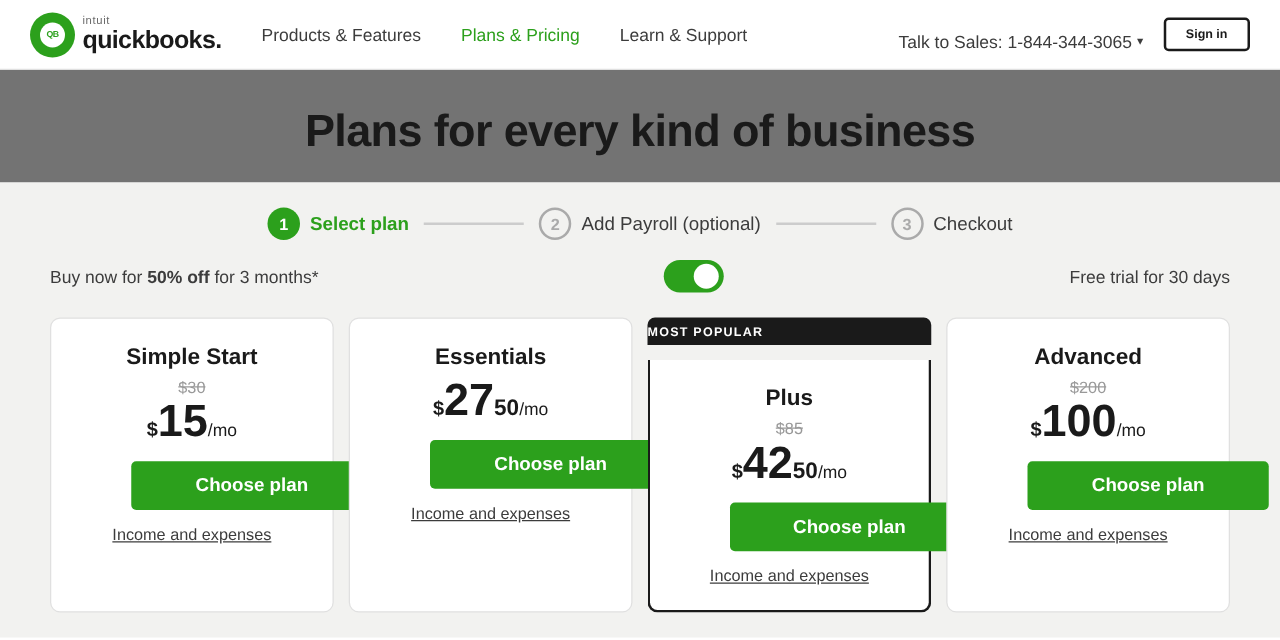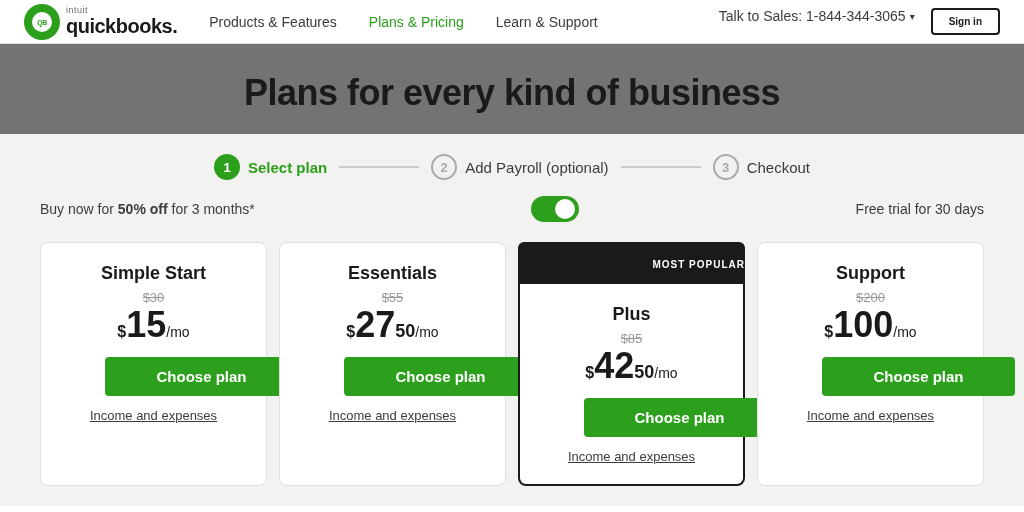--- a/index.html
+++ b/index.html
@@ -1,20 +1,20 @@
 <!DOCTYPE html>
 <html><head>
   <meta charset="utf-8">
   <style>
     * { margin: 0; padding: 0; box-sizing: border-box; }
     body { font-family: -apple-system, BlinkMacSystemFont, 'Segoe UI', Arial, sans-serif; background: #fff; width: 1024px; height: 512px; overflow: hidden; }
 
     
     .header {
-      display: flex; align-items: center; padding: 0 24px; height: 44px;
+      display: flex; align-items: center; padding: 0 24px; height: 56px;
       border-bottom: 1px solid #e0e0e0; background: #fff;
     }
     .logo-area { display: flex; align-items: center; margin-right: 32px; }
     .logo-icon {
       width: 36px; height: 36px; background: #2ca01c; border-radius: 50%;
       display: flex; align-items: center; justify-content: center; margin-right: 6px; position: relative;
     }
     .logo-icon::before {
       content: ''; display: block; width: 20px; height: 20px;
       background: #fff; border-radius: 50%;
@@ -28,21 +28,21 @@
     .logo-text { display: flex; flex-direction: column; }
     .logo-intuit { font-size: 9px; color: #6b6b6b; letter-spacing: 0.5px; }
     .logo-qb { font-size: 20px; font-weight: 800; color: #1a1a1a; letter-spacing: -0.5px; }
 
     nav { display: flex; align-items: center; gap: 32px; flex: 1; }
     .nav-item {
       font-size: 14px; color: #3c3c3c; cursor: pointer; text-decoration: none; white-space: nowrap;
     }
     .nav-item.active { color: #2ca01c; font-weight: 500; }
 
-    .header-right { display: flex; align-items: flex-start; gap: 16px; margin-left: auto; }
+    .header-right { display: flex; align-items: flex-end; gap: 16px; margin-left: auto; }
     .talk-to-sales { font-size: 14px; color: #3c3c3c; display: flex; align-items: center; gap: 4px; cursor: pointer; white-space: nowrap; }
     .chevron-down { font-size: 10px; }
     .sign-in-btn {
       font-size: 10px; font-weight: 600; color: #1a1a1a; border: 2px solid #1a1a1a;
       padding: 6px 16px; border-radius: 4px; cursor: pointer; background: #fff; white-space: nowrap;
     }
 
     
     .hero {
       text-align: center; padding: 28px 24px 20px;
@@ -94,21 +94,21 @@
     }
     .plan-card {
       background: #fff; border-radius: 8px; padding: 20px 16px;
       border: 1px solid #e0e0e0; position: relative;
     }
     .plan-card.featured {
       border: 2px solid #1a1a1a; border-top: none; border-radius: 0 0 8px 8px;
     }
     .featured-badge-wrap {
       background: #1a1a1a; border-radius: 6px 6px 0 0;
-      text-align: right; padding: 12px 0; margin-bottom: 0;
+      text-align: left; padding: 2px 0; margin-bottom: 12px;
     }
     .featured-badge {
       font-size: 10px; font-weight: 700; color: #fff; letter-spacing: 1px; text-transform: uppercase;
     }
 
     .plan-name { font-size: 18px; font-weight: 700; color: #1a1a1a; margin-bottom: 6px; text-align: center; }
     .plan-original-price { font-size: 13px; color: #999; text-decoration: line-through; text-align: center; margin-bottom: 2px; }
     .plan-price-row { display: flex; align-items: baseline; justify-content: center; margin-bottom: 14px; }
     .plan-price-dollar { font-size: 16px; font-weight: 700; color: #1a1a1a; }
     .plan-price-amount { font-size: 36px; font-weight: 800; color: #1a1a1a; line-height: 1; }
@@ -197,21 +197,20 @@
         <span class="plan-price-dollar">$</span>
         <span class="plan-price-amount">15</span>
         <span class="plan-price-mo">/mo</span>
       </div>
       <button class="choose-btn">Choose plan</button>
       <a class="plan-link">Income and expenses</a>
     </div>
 
     <div class="plan-card">
       <div class="plan-name">Essentials</div>
-      <div class="plan-original-price">$55</div>
       <div class="plan-price-row">
         <span class="plan-price-dollar">$</span>
         <span class="plan-price-amount">27</span>
         <span class="plan-price-cents">50</span>
         <span class="plan-price-mo">/mo</span>
       </div>
       <button class="choose-btn">Choose plan</button>
       <a class="plan-link">Income and expenses</a>
     </div>
 
@@ -227,21 +226,21 @@
           <span class="plan-price-amount">42</span>
           <span class="plan-price-cents">50</span>
           <span class="plan-price-mo">/mo</span>
         </div>
         <button class="choose-btn">Choose plan</button>
         <a class="plan-link">Income and expenses</a>
       </div>
     </div>
 
     <div class="plan-card">
-      <div class="plan-name">Support</div>
+      <div class="plan-name">Advanced</div>
       <div class="plan-original-price">$200</div>
       <div class="plan-price-row">
         <span class="plan-price-dollar">$</span>
         <span class="plan-price-amount">100</span>
         <span class="plan-price-mo">/mo</span>
       </div>
       <button class="choose-btn">Choose plan</button>
       <a class="plan-link">Income and expenses</a>
     </div>
 

